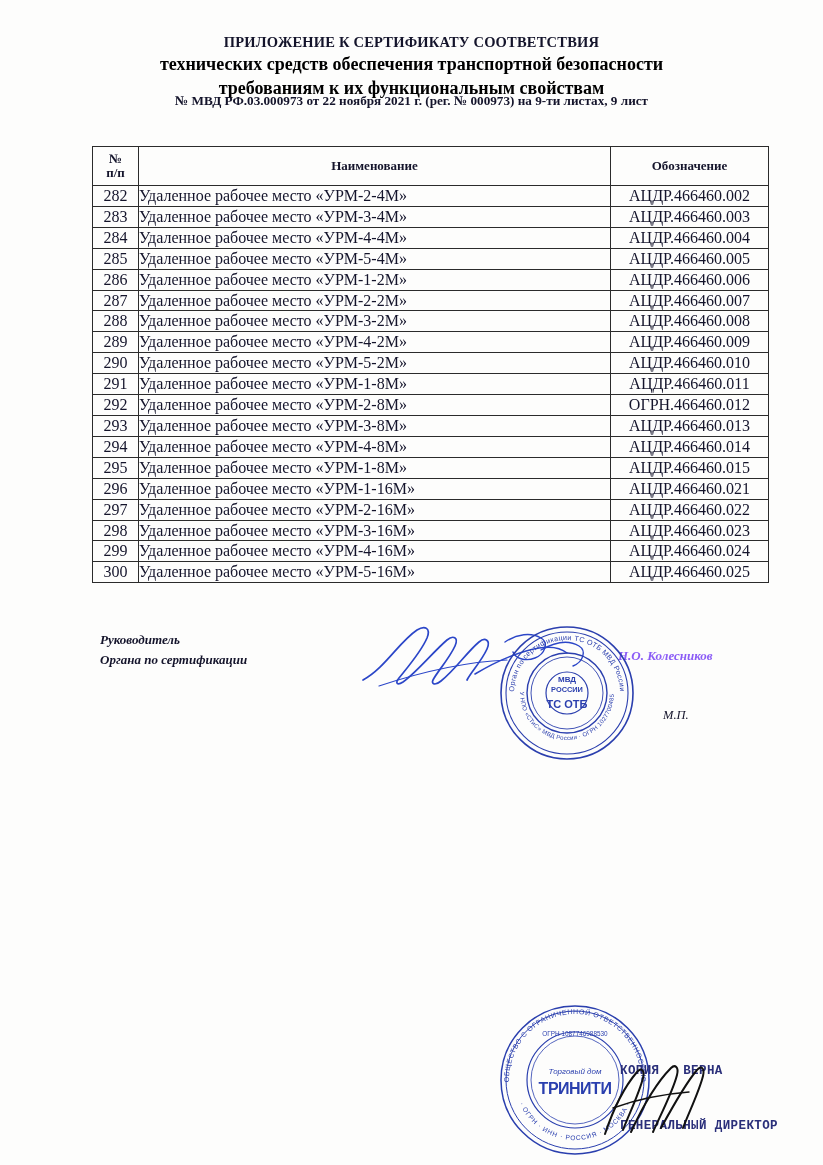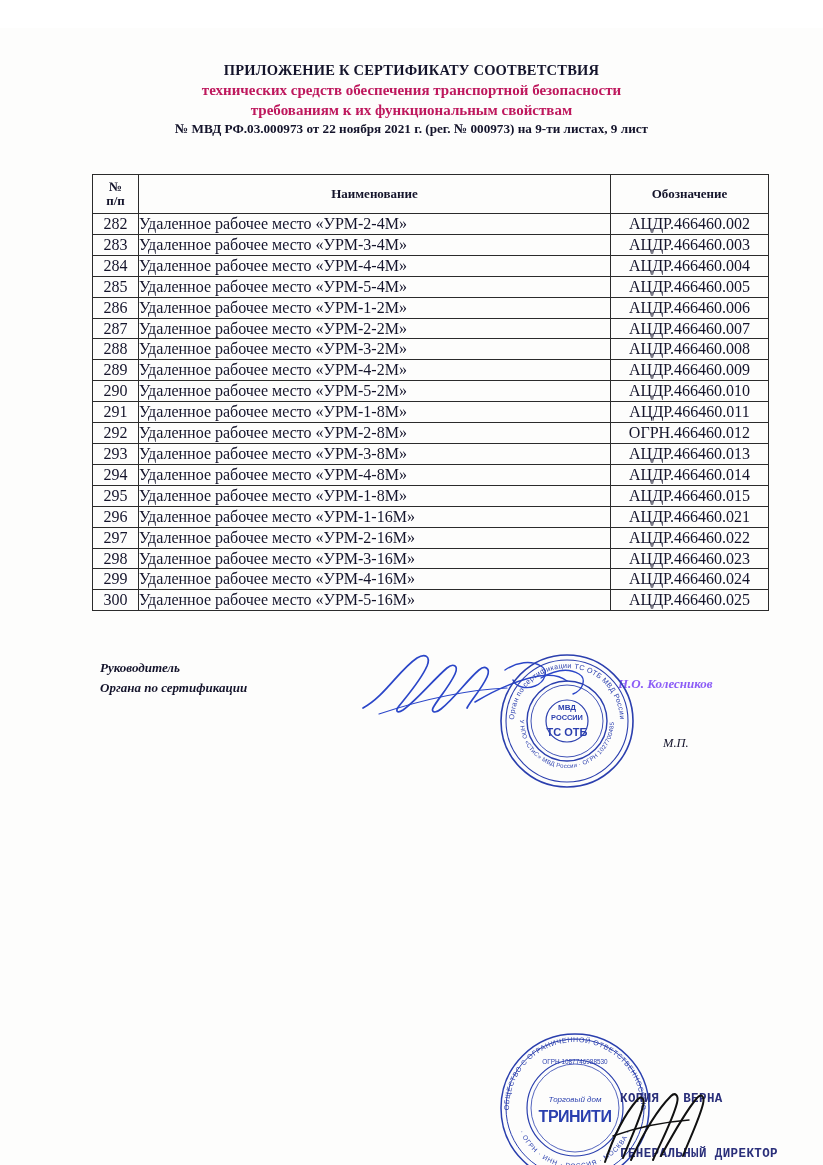--- a/index.html
+++ b/index.html
@@ -13,42 +13,41 @@
     position: relative;
     font-family: "Liberation Serif", serif;
     color: #1b1b1b;
     overflow: hidden;
   }
 
   .page {
     position: absolute;
     inset: 0;
     background: #fdfdfc;
-    margin-top: 28px;
   }
 
   
   .header {
     position: absolute;
     top: 34px;
     left: 0;
     width: 823px;
     text-align: center;
   }
   .header .line1 {
     font-size: 14.5px;
     font-weight: bold;
     letter-spacing: .2px;
     color: #14142b;
   }
   .header .line2,
   .header .line3 {
-    font-size: 15px;
-    font-weight: bold;
-    color: #be185d;
+    font-size: 18px;
+    font-weight: bold;
+    color: #000000;
     margin-top: 3px;
     text-align: center;
   }
 
   .cert-number {
     position: absolute;
     top: 93px;
     left: 0;
     width: 823px;
     text-align: center;

